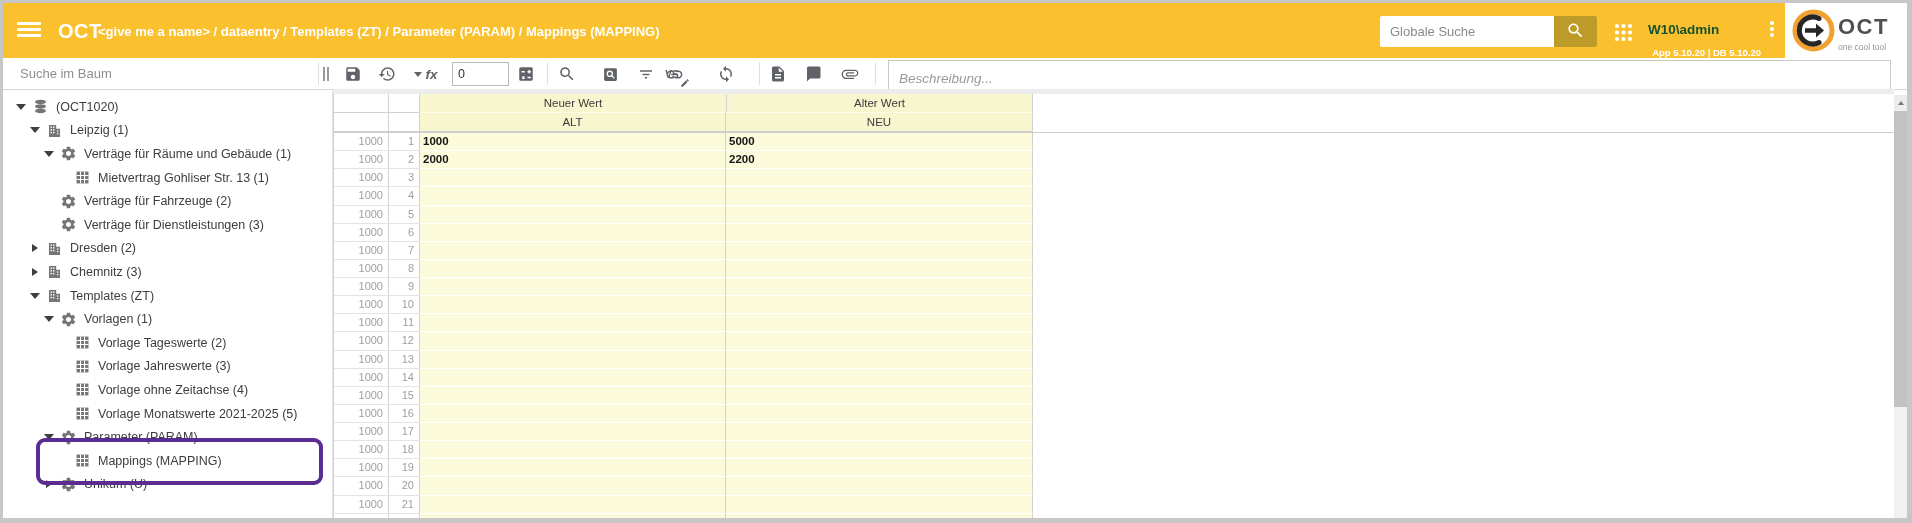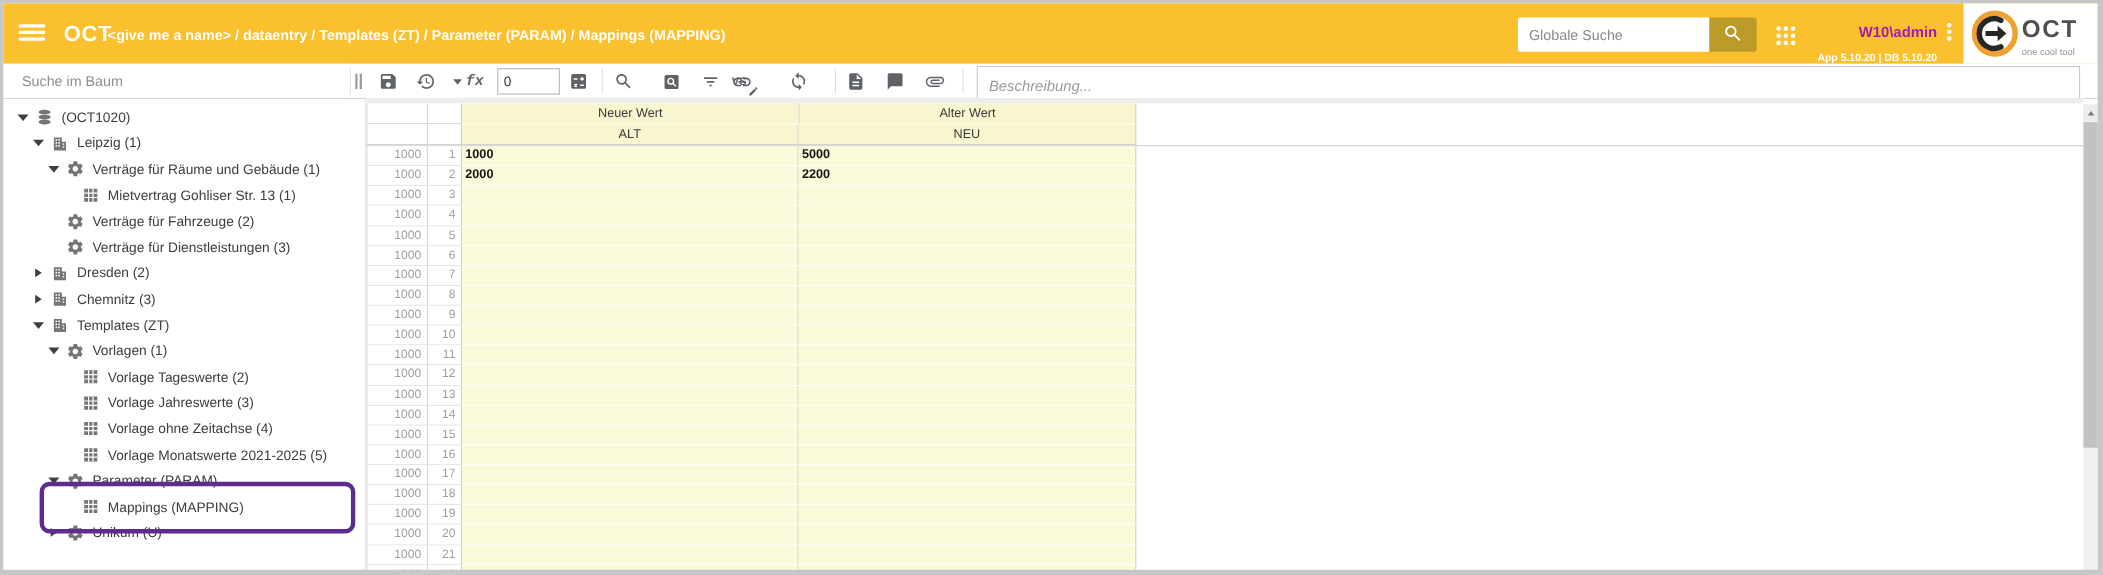--- a/index.html
+++ b/index.html
@@ -11,41 +11,41 @@
   
   .titlebar { position:absolute; left:3px; top:3px; width:1904px; height:55px; background:#FBC02D; }
   .hamburger { position:absolute; left:14px; top:19px; width:24px; height:18px; cursor:pointer; }
   .hamburger i { display:block; height:2.6px; background:#fff; margin-bottom:3.6px; border-radius:1px; }
   .brand { position:absolute; left:55px; top:17px; color:#fff; font-size:20px; font-weight:bold; letter-spacing:.5px; }
   .breadcrumb { position:absolute; left:95px; top:21px; color:#fff; font-size:13px; font-weight:bold; }
   .gsearch { position:absolute; left:1377px; top:13px; width:174px; height:31px; border:none; background:#fff; padding:0 10px; font-size:13px; color:#444; border-radius:2px 0 0 2px; outline:none; }
   .gsearch::placeholder { color:#8a8a8a; }
   .gsearch-btn { position:absolute; left:1551px; top:13px; width:43px; height:31px; background:#BD9B28; border:none; border-radius:0 2px 2px 0; cursor:pointer; display:flex; align-items:center; justify-content:center; }
   .apps { position:absolute; left:1611px; top:20px; width:19px; height:19px; cursor:pointer; }
-  .userbox { position:absolute; left:1645px; top:15px; width:113px; text-align:right; color:#a21caf; font-size:13.5px; font-weight:bold; line-height:24px; cursor:pointer; }
+  .userbox { position:absolute; left:1645px; top:15px; width:113px; color:#14532d; font-size:13.5px; font-weight:bold; line-height:24px; cursor:pointer; }
   .kebab { position:absolute; left:1765px; top:18px; width:8px; height:22px; cursor:pointer; }
   .kebab i { display:block; width:3.6px; height:3.6px; border-radius:50%; background:#fff; margin:0 auto 2.4px; }
   .version { position:absolute; left:1555px; top:44px; width:203px; text-align:right; color:#fff; font-size:9.5px; font-weight:bold; }
 
   
   .logo-panel { position:absolute; left:1785px; top:3px; width:122px; height:55px; background:#fff; }
   .logo-circle { position:absolute; left:7px; top:6px; }
   .logo-text { position:absolute; left:53px; top:11px; font-size:22px; font-weight:bold; color:#4f4f4f; letter-spacing:1.5px; }
   .logo-tag { position:absolute; left:53px; top:39px; font-size:8.5px; color:#949494; }
 
   
   .toolbar { position:absolute; left:3px; top:58px; width:1904px; height:32px; background:#fff; border-bottom:1px solid #d6d6d6; }
   .tree-search { position:absolute; left:0; top:0; width:315px; height:31px; border:none; outline:none; padding:0 0 0 17px; font-size:13px; color:#444; }
   .tree-search::placeholder { color:#8f8f8f; }
   .tb-vline { position:absolute; top:4px; width:1px; height:23px; background:#e0e0e0; }
   .splitter { position:absolute; left:320px; top:9px; width:8px; height:14px; cursor:col-resize; }
   .splitter i { display:inline-block; width:1.6px; height:14px; background:#9a9a9a; margin-right:2.4px; }
   .tbi { position:absolute; top:6px; width:22px; height:20px; display:flex; align-items:center; justify-content:center; cursor:pointer; color:#5f6368; }
   .tbi svg { fill:#5f6368; }
-  .fx-drop { font-size:13.5px; font-style:italic; font-family:Liberation Mono, monospace; font-weight:bold; }
+  .fx-drop { font-size:13.5px; font-style:italic; font-family:Liberation Sans, sans-serif; font-weight:bold; }
   .fx-drop .caret { display:inline-block; width:0; height:0; border-left:4px solid transparent; border-right:4px solid transparent; border-top:5px solid #5f6368; margin-right:3px; vertical-align:middle; }
   .num-input { position:absolute; left:449px; top:4px; width:57px; height:24px; border:1px solid #b9b9b9; font-size:12.5px; color:#333; padding:0 5px; outline:none; }
   .vs-ic { font-size:10px; font-weight:bold; position:relative; }
   .vs-ic svg { position:absolute; right:-7px; bottom:-4px; }
   .desc-input { position:absolute; left:885px; top:2px; width:1003px; height:36px; border:1px solid #c9c9c9; font-size:13.5px; font-style:italic; color:#444; padding:0 10px; outline:none; }
   .desc-input::placeholder { color:#9a9a9a; font-style:italic; }
 
   
   .sidebar { position:absolute; left:3px; top:90px; width:330px; height:428px; background:#fff; border-right:1px solid #e0e0e0; overflow:hidden; }
   .tree { padding-top:5px; }

